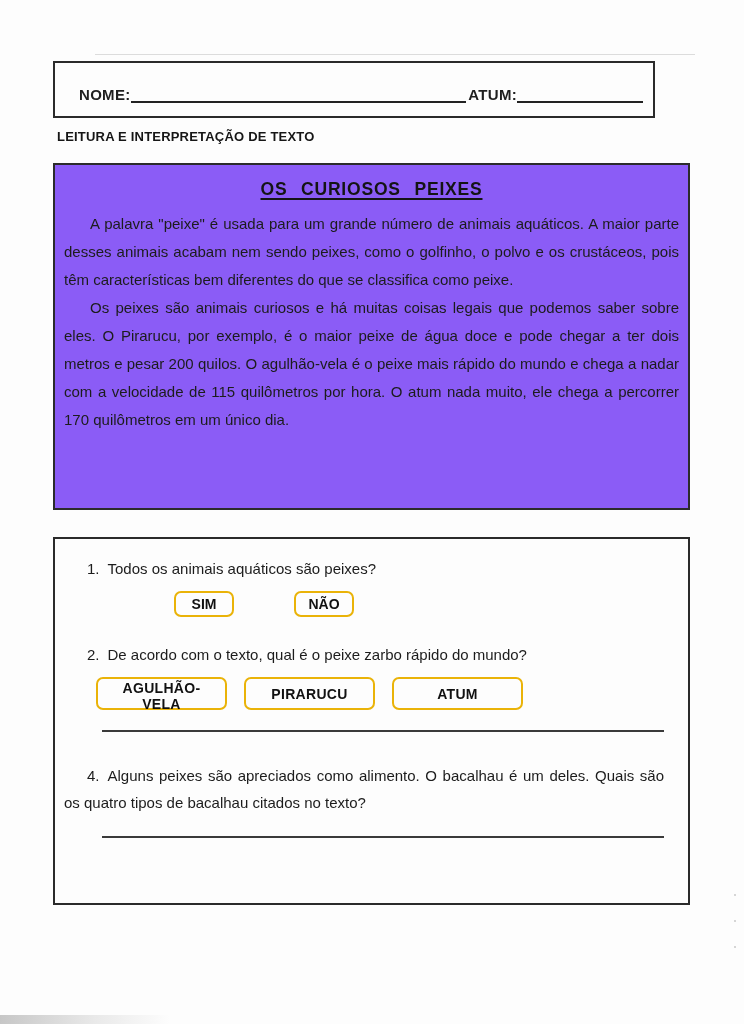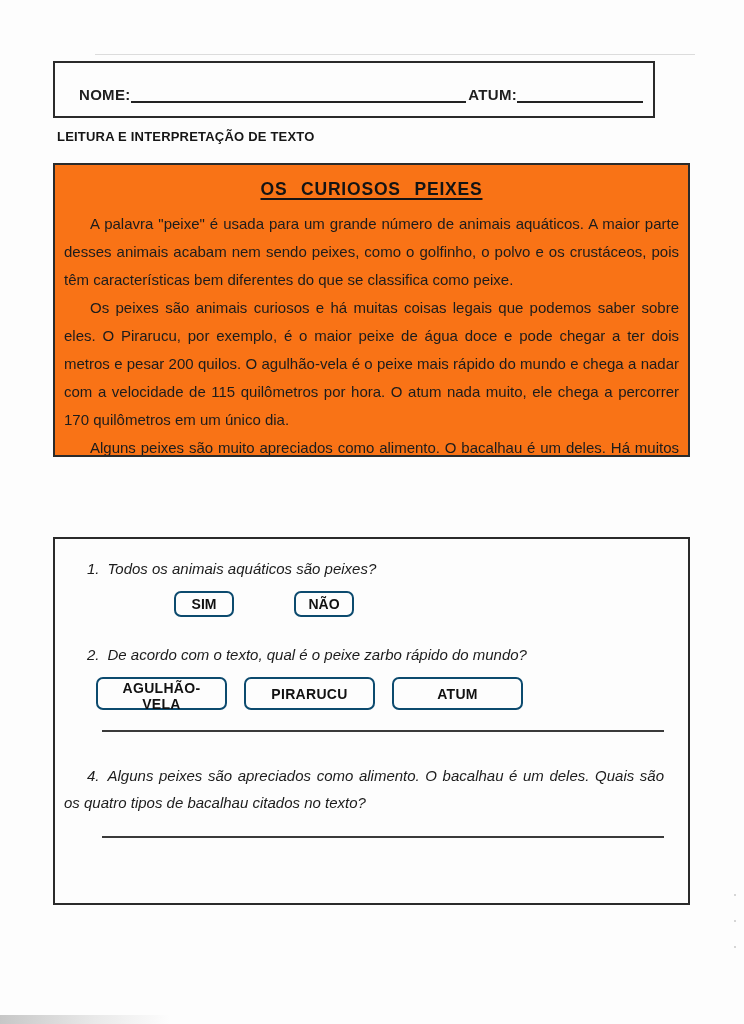--- a/index.html
+++ b/index.html
@@ -84,24 +84,24 @@
     letter-spacing: 0.2px;
     color: #161616;
   }
 
   
   .reading-box {
     position: absolute;
     left: 53px;
     top: 163px;
     width: 637px;
-    height: 294px;
+    height: 347px;
     border: 2px solid #2b2b2b;
     box-sizing: border-box;
-    background: #f97316;
+    background: #8b5cf6;
     padding: 10px 9px 0 9px;
     overflow: hidden;
   }
   .passage-title {
     margin: 4px 0 10px 0;
     text-align: center;
     font-size: 17.5px;
     font-weight: bold;
     letter-spacing: 0.8px;
     word-spacing: 8px;
@@ -131,31 +131,30 @@
     background: #fdfdfd;
     padding: 16px 24px 0 9px;
     overflow: hidden;
   }
   .q-text {
     font-size: 15px;
     line-height: 27px;
     text-align: justify;
     text-indent: 23px;
     color: #1c1c1c;
-    font-style: italic;
   }
   .q-num { font-weight: normal; margin-right: 8px; }
 
   .options {
     display: flex;
     align-items: center;
   }
   .opt-btn {
     background: #fdfdfd;
-    border: 2px solid #0c4a6e;
+    border: 2px solid #eab308;
     border-radius: 7px;
     font-family: "Liberation Sans", sans-serif;
     font-weight: bold;
     color: #111;
     cursor: pointer;
     text-align: center;
   }
   .options-q1 { margin: 9px 0 0 110px; gap: 60px; }
   .options-q1 .opt-btn {
     width: 60px;
@@ -196,21 +195,20 @@
     <span class="label">ATUM:</span>
     <span class="fill-line date-line"></span>
   </div>
 
   <div class="subject">LEITURA E INTERPRETAÇÃO DE TEXTO</div>
 
   <div class="reading-box">
     <h1 class="passage-title">OS CURIOSOS PEIXES</h1>
     <p>A palavra "peixe" é usada para um grande número de animais aquáticos. A maior parte desses animais acabam nem sendo peixes, como o golfinho, o polvo e os crustáceos, pois têm características bem diferentes do que se classifica como peixe.</p>
     <p>Os peixes são animais curiosos e há muitas coisas legais que podemos saber sobre eles. O Pirarucu, por exemplo, é o maior peixe de água doce e pode chegar a ter dois metros e pesar 200 quilos. O agulhão-vela é o peixe mais rápido do mundo e chega a nadar com a velocidade de 115 quilômetros por hora. O atum nada muito, ele chega a percorrer 170 quilômetros em um único dia.</p>
-    <p>Alguns peixes são muito apreciados como alimento. O bacalhau é um deles. Há muitos tipos de bacalhau, entre eles o ling, o zarbo, o saithe e o do Porto, que é considerado o mais saboroso e mais caro.</p>
   </div>
 
   <div class="questions-box">
 
     <div class="q1-block">
       <div class="q-text">
         <span class="q-num">1.</span><span>Todos os animais aquáticos são peixes?</span>
       </div>
       <div class="options options-q1">
         <button class="opt-btn">SIM</button>

